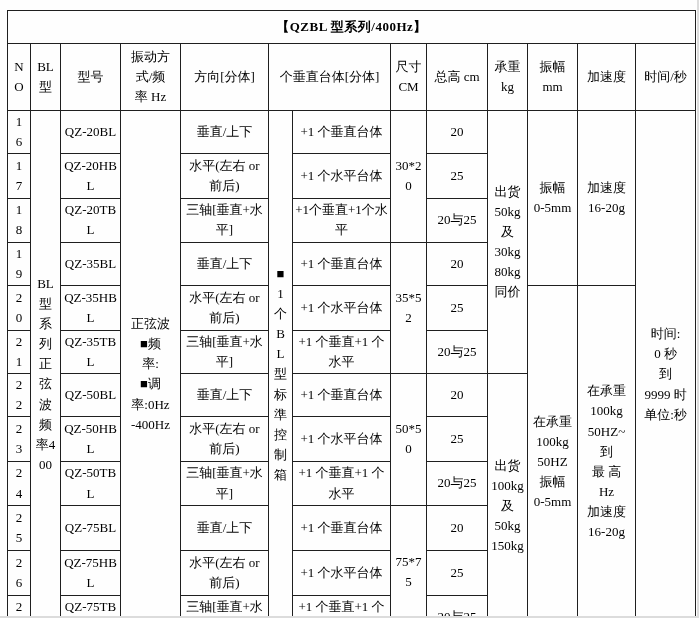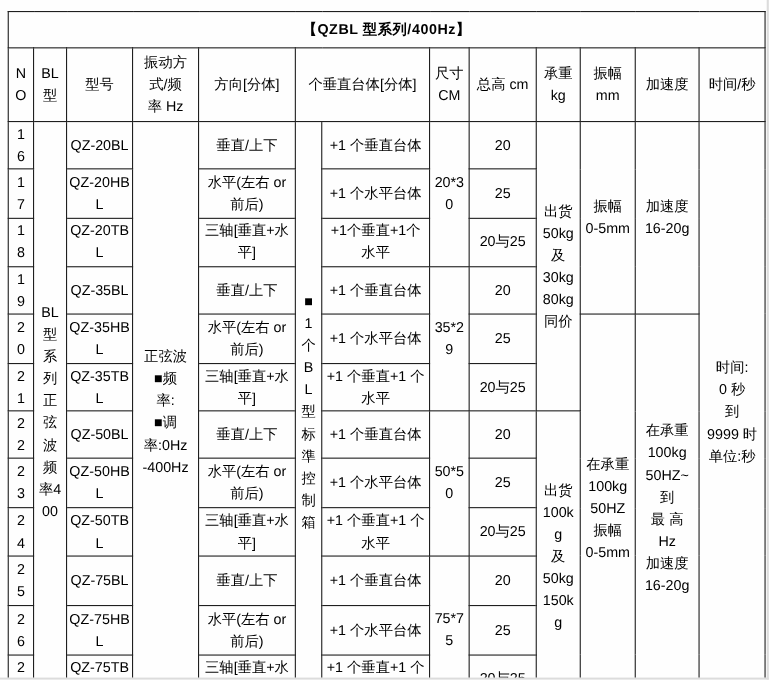--- a/index.html
+++ b/index.html
@@ -3,21 +3,21 @@
 <meta charset="utf-8">
 <style>
   html,body{margin:0;padding:0;background:#ffffff;}
   .page{
     position:relative;
     width:699px;height:618px;
     background:#fefefe;
     box-sizing:border-box;
     border-right:2px solid #dcdcdc;
     border-bottom:2px solid #dcdcdc;
-    font-family:Liberation Sans, sans-serif;
+    font-family:Liberation Serif, serif;
     color:#000;
     overflow:hidden;
   }
   table.spec{
     position:absolute;left:7px;top:10px;
     width:688px;
     border-collapse:collapse;
     table-layout:fixed;
   }
   table.spec td{
@@ -111,21 +111,21 @@
 个
 B
 L
 型
 标
 準
 控
 制
 箱</td>
       <td class="ctrl">+1 个垂直台体</td>
-      <td rowspan="3" class="ba">20*30</td>
+      <td rowspan="3" class="ba">30*20</td>
       <td>20</td>
       <td rowspan="6" class="v l lh17">出货
 50kg
 及
 30kg
 80kg
 同价</td>
       <td rowspan="4" class="v l lh17">振幅
 0-5mm</td>
       <td rowspan="4" class="v l lh17">加速度
@@ -154,21 +154,21 @@
       <td class="ctrl">+1个垂直+1个水平</td>
       <td>20与25</td>
     </tr>
 
     <tr style="height:40px">
       <td class="v">1
 9</td>
       <td class="model">QZ-35BL</td>
       <td class="dir">垂直/上下</td>
       <td class="ctrl">+1 个垂直台体</td>
-      <td rowspan="3" class="ba">35*29</td>
+      <td rowspan="3" class="ba">35*52</td>
       <td>20</td>
     </tr>
 
     <tr style="height:45px">
       <td class="v">2
 0</td>
       <td class="model">QZ-35HBL</td>
       <td class="dir">水平(左右 or 前后)</td>
       <td class="ctrl">+1 个水平台体</td>
       <td>25</td>

